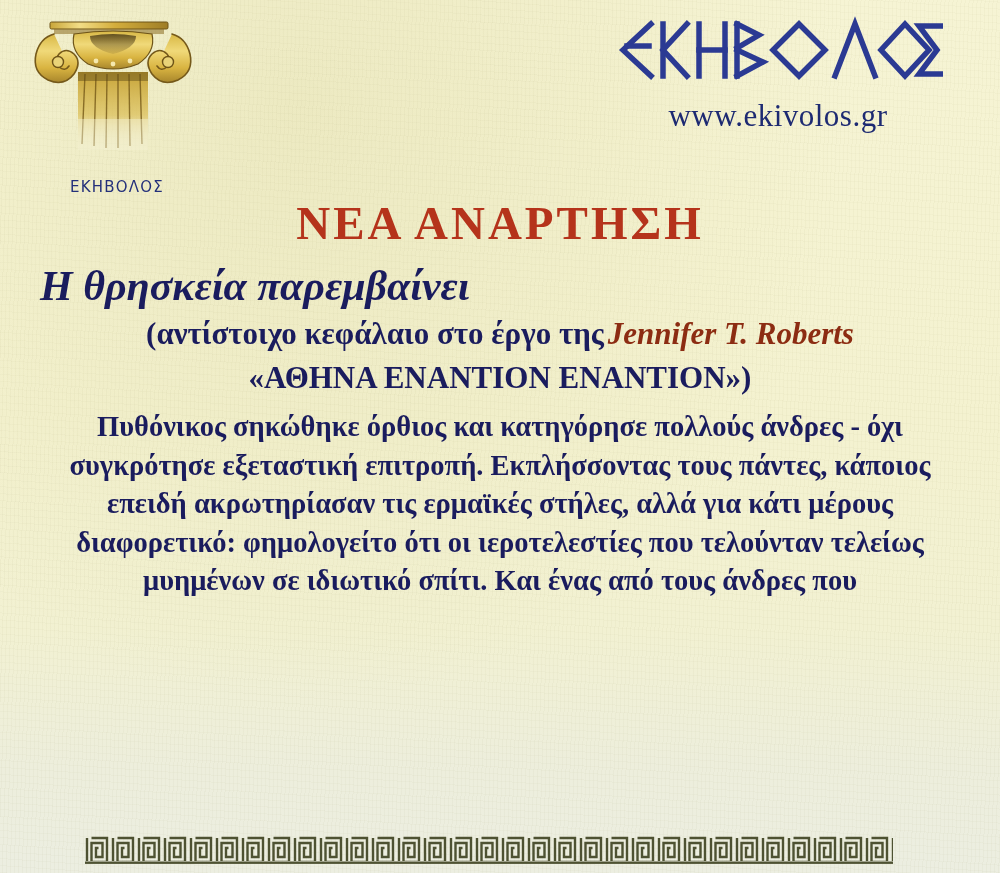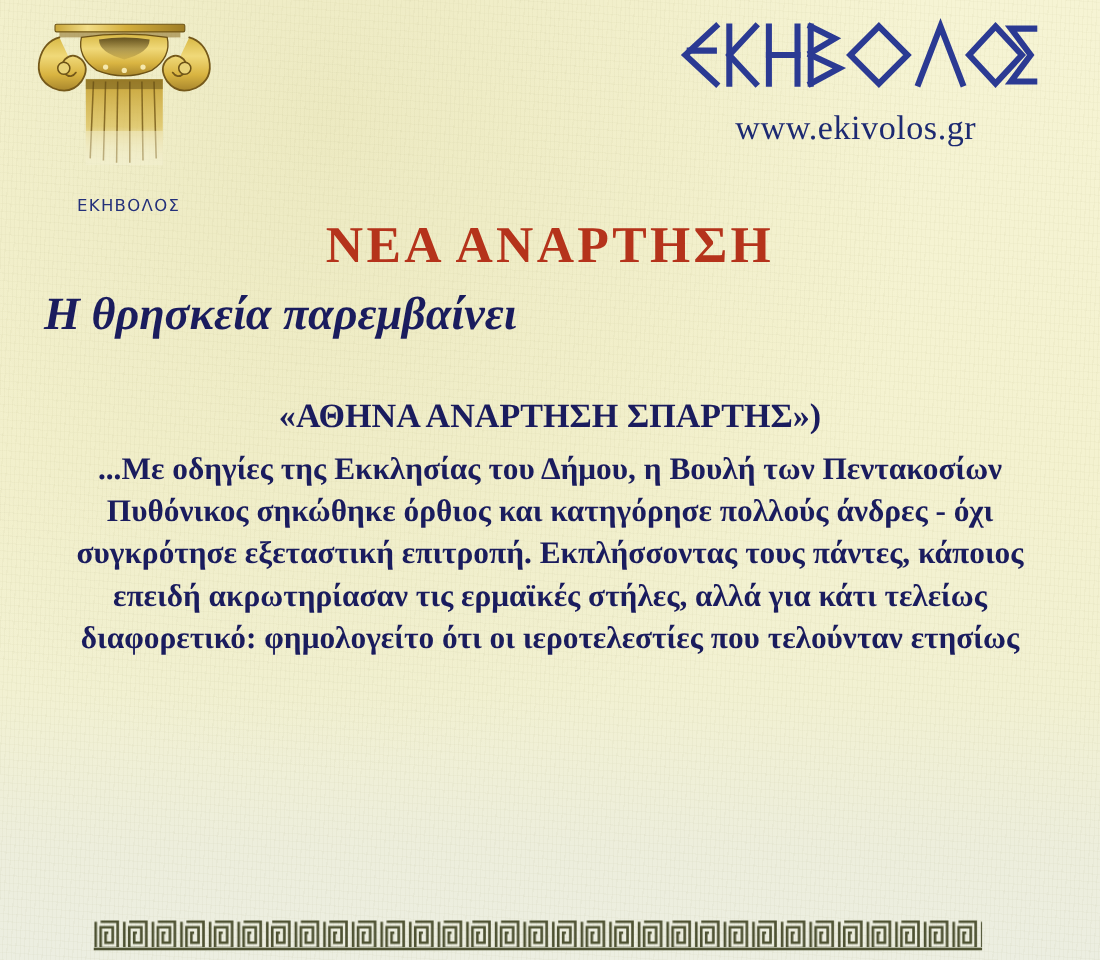--- a/index.html
+++ b/index.html
@@ -233,28 +233,31 @@
 
         <path d="M292 8 L316 34 L292 60 L268 34 Z"></path>
 
         <path d="M328 10 L306 10 L324 34 L306 58 L328 58"></path>
       </g>
     </svg>
     <div id="brand-url">www.ekivolos.gr</div>
   </div>
   <div id="subhead">Η θρησκεία παρεμβαίνει</div>
 
-  <div id="source-line-2">«ΑΘΗΝΑ ΑΝΑΡΤΗΣΗ ΣΠΑΡΤΗΣ»)</div>
+  <div id="source-line-1">
+    <span>(αντίστοιχο κεφάλαιο στο έργο της</span><span class="author">Jennifer T. Roberts</span>
+  </div>
+  <div id="source-line-2">«ΑΘΗΝΑ ΕΝΑΝΤΙΟΝ ΕΝΑΝΤΙΟΝ»)</div>
 
   <div id="body-text">
-    <span class="bline">...Με οδηγίες της Εκκλησίας του Δήμου, η Βουλή των Πεντακοσίων</span>
     <span class="bline">Πυθόνικος σηκώθηκε όρθιος και κατηγόρησε πολλούς άνδρες - όχι</span>
     <span class="bline">συγκρότησε εξεταστική επιτροπή. Εκπλήσσοντας τους πάντες, κάποιος</span>
-    <span class="bline">επειδή ακρωτηρίασαν τις ερμαϊκές στήλες, αλλά για κάτι τελείως</span>
-    <span class="bline">διαφορετικό: φημολογείτο ότι οι ιεροτελεστίες που τελούνταν ετησίως</span>
+    <span class="bline">επειδή ακρωτηρίασαν τις ερμαϊκές στήλες, αλλά για κάτι μέρους</span>
+    <span class="bline">διαφορετικό: φημολογείτο ότι οι ιεροτελεστίες που τελούνταν τελείως</span>
+    <span class="bline">μυημένων σε ιδιωτικό σπίτι. Και ένας από τους άνδρες που</span>
   </div>
 
   <div id="meander">
     <svg viewBox="0 0 808 30" preserveAspectRatio="none" xmlns="http://www.w3.org/2000/svg" aria-hidden="true">
       <defs>
         <pattern id="meanderUnit" x="0" y="0" width="26" height="30" patternUnits="userSpaceOnUse">
           <g fill="none" stroke="#4e5232" stroke-width="2.4">
             <path d="M2 3 L2 27"></path>
             <path d="M6.5 3 L22 3 L22 27 L6.5 27 L6.5 8 L17.5 8 L17.5 22 L11 22 L11 13 L13.5 13"></path>
           </g>

